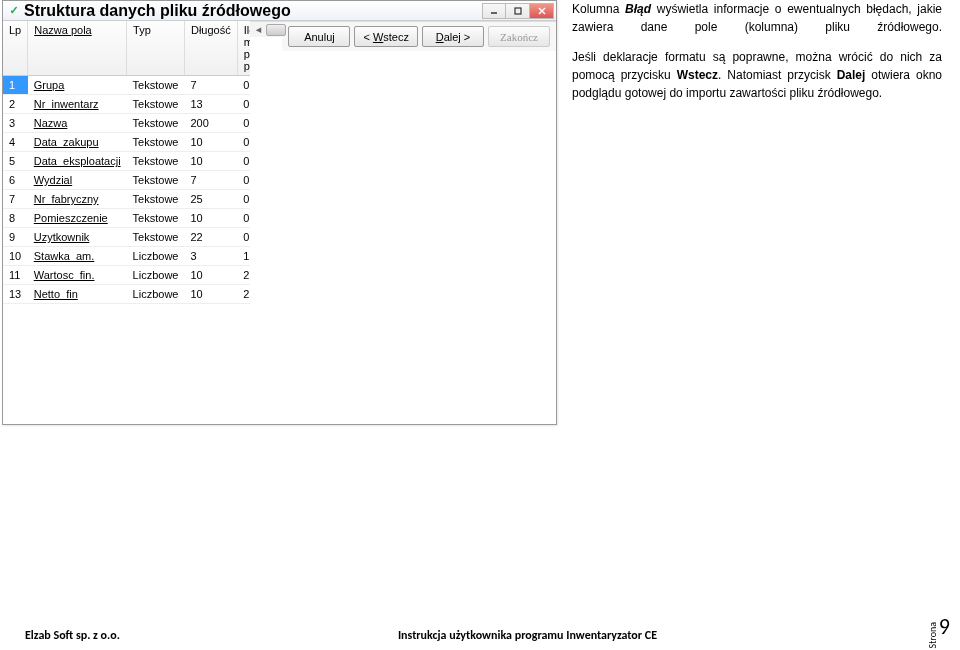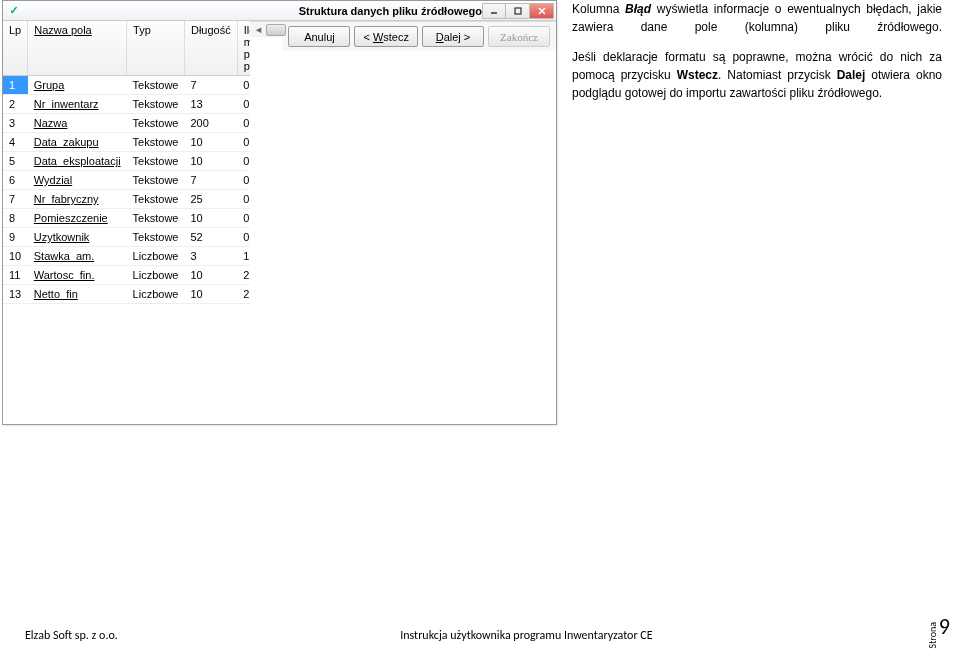--- a/index.html
+++ b/index.html
@@ -10,21 +10,21 @@
       border: 1px solid #999; background: #fff;
       box-shadow: 1px 1px 2px rgba(0,0,0,0.1);
     }
     
     .titlebar {
       height: 20px; background: linear-gradient(#fff, #eef2f7);
       border-bottom: 1px solid #ccc; display: flex; align-items: center;
       padding: 0 4px; font-size: 11px;
     }
     .titlebar-icon { width: 14px; height: 14px; margin-right: 3px; display: inline-flex; align-items: center; justify-content: center; color: #2a5; font-weight: bold; }
-    .titlebar-title { flex: 1; font-weight: bold; font-size: 11px; text-align: right; }
+    .titlebar-title { flex: 1; font-weight: bold; font-size: 16px; }
     .win-buttons { display: flex; gap: 0; margin-right: -2px; }
     .win-btn {
       width: 24px; height: 16px; font-size: 10px;
       display: flex; align-items: center; justify-content: center;
       cursor: default; background: linear-gradient(#f8f8f8,#e8e8e8);
       border: 1px solid #bbb; border-left: none;
     }
     .win-btn:first-child { border-left: 1px solid #bbb; }
     .win-btn.close { background: linear-gradient(#e98,#d55); color:#fff; }
     .win-btn svg { width: 10px; height: 10px; }
@@ -68,21 +68,21 @@
     .side-text {
       position: absolute; top: 0; left: 572px; width: 370px;
       font-size: 12px; line-height: 1.5; text-align: justify; font-family: Liberation Sans, sans-serif;
     }
     .side-text p { margin-bottom: 12px; }
     .side-text .mono-just { text-align-last: justify; }
     
     .footer {
       position: absolute; bottom: 8px; left: 0; width: 100%;
       display: flex; justify-content: space-between; align-items: flex-end;
-      padding: 0 25px; font-size: 12px; font-family: Calibri, Arial, sans-serif;
+      padding: 0 25px; font-size: 12px; font-family: Calibri, Arial, sans-serif; font-weight: bold;
     }
     .page-tag { position:absolute; right:10px; bottom:10px; font-family:Calibri,Arial,sans-serif; }
     .page-tag .label { font-size:10px; display:inline-block; transform: rotate(-90deg) translateX(18px); transform-origin:right bottom; }
     .page-tag .num { font-size:22px; vertical-align:bottom; }
   </style>
 </head>
 <body>
 
 <div class="window">
   <div class="titlebar">
@@ -182,21 +182,21 @@
               <td class="c-name">Pomieszczenie</td>
               <td class="c-type">Tekstowe</td>
               <td class="c-len">10</td>
               <td class="c-dec">0</td>
               <td class="c-err"></td>
             </tr>
             <tr>
               <td class="c-lp">9</td>
               <td class="c-name">Uzytkownik</td>
               <td class="c-type">Tekstowe</td>
-              <td class="c-len">52</td>
+              <td class="c-len">22</td>
               <td class="c-dec">0</td>
               <td class="c-err"></td>
             </tr>
             <tr>
               <td class="c-lp">10</td>
               <td class="c-name">Stawka_am.</td>
               <td class="c-type">Liczbowe</td>
               <td class="c-len">3</td>
               <td class="c-dec">1</td>
               <td class="c-err"></td>

